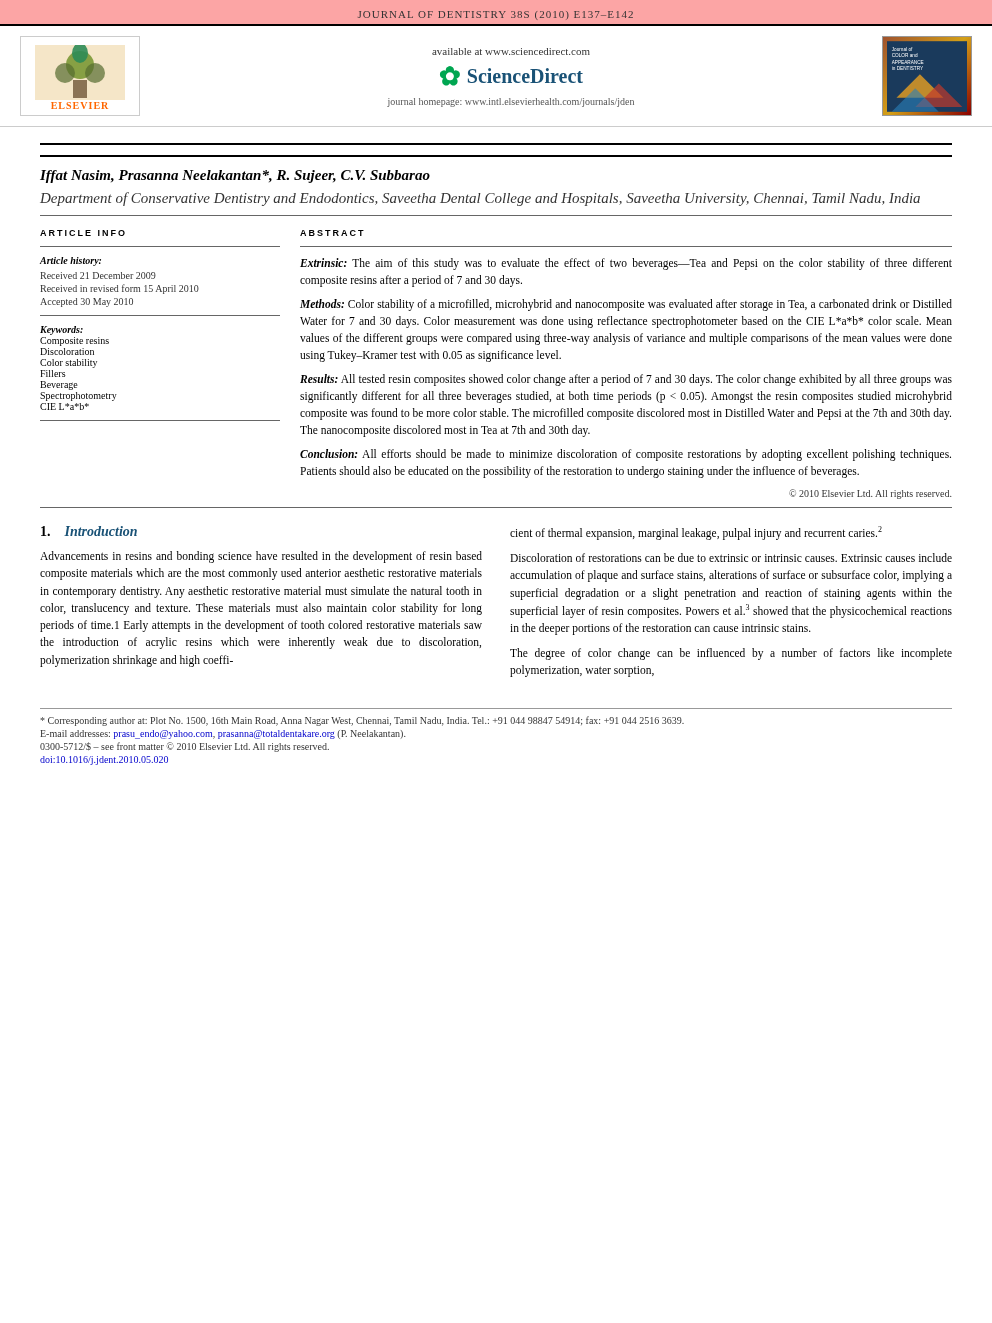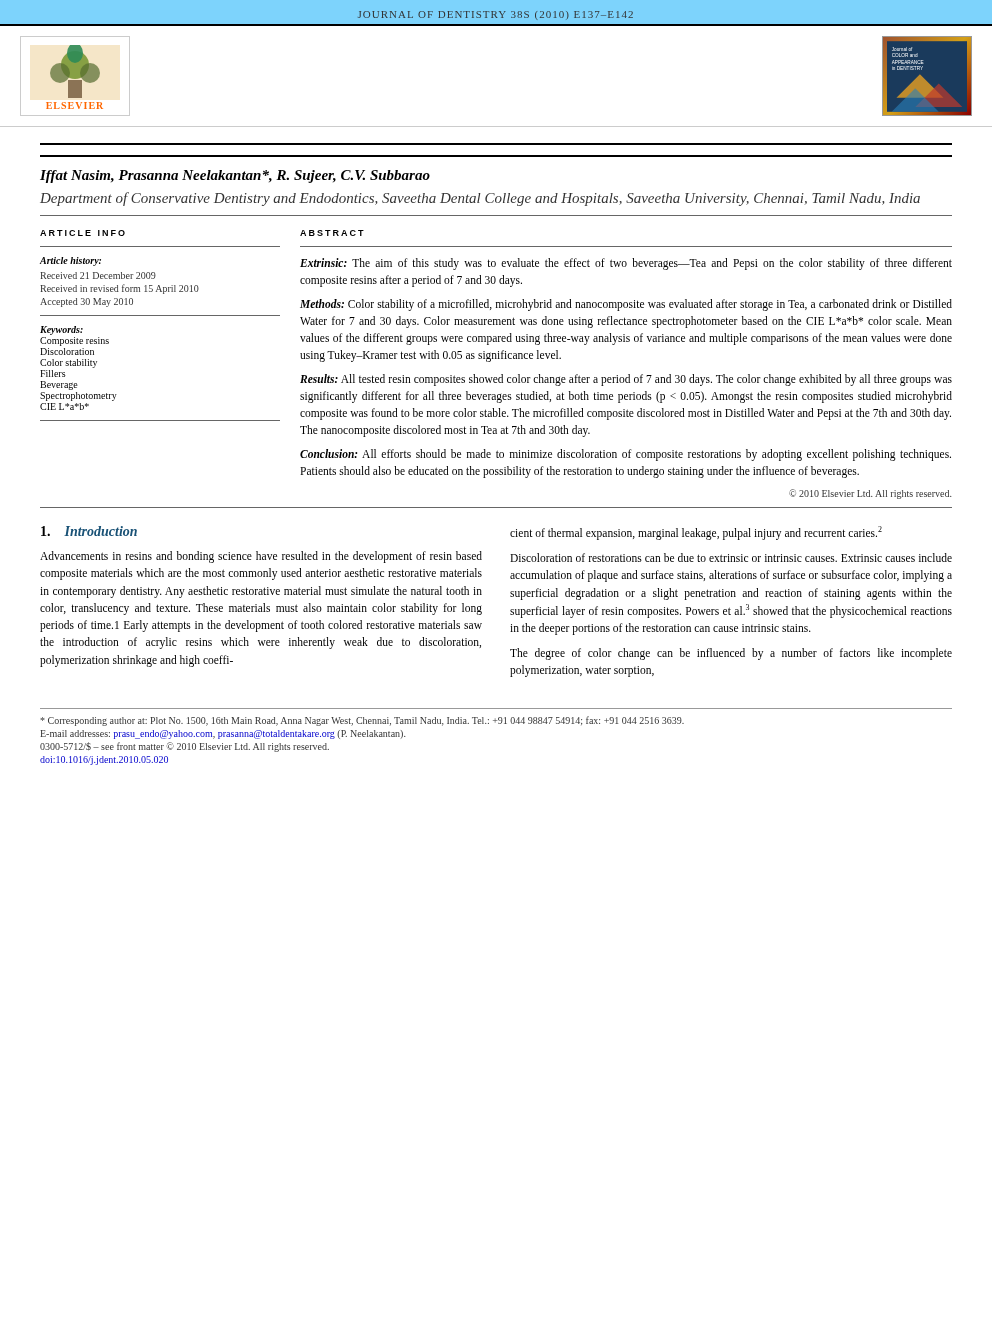--- a/index.html
+++ b/index.html
@@ -7,40 +7,40 @@
       background: #fff;
       font-family: "Times New Roman", Times, serif;
       font-size: 13px;
       color: #000;
       width: 992px;
       min-height: 1323px;
     }
 
     
     .journal-header {
-      background: #7dd3fc;
+      background: #fca5a5;
       text-align: center;
       padding: 8px 0 4px 0;
       font-size: 11px;
       letter-spacing: 1px;
       color: #333;
       border-bottom: 2px solid #000;
     }
 
     
     .top-logos {
       display: flex;
       align-items: center;
       justify-content: space-between;
       padding: 10px 20px;
       border-bottom: 1px solid #ccc;
     }
 
     .elsevier-logo {
-      width: 110px;
+      width: 120px;
       height: 80px;
       border: 1px solid #ccc;
       display: flex;
       flex-direction: column;
       align-items: center;
       justify-content: flex-end;
       background: #fff;
       padding-bottom: 4px;
       font-size: 10px;
       font-weight: bold;
@@ -280,20 +280,28 @@
 
       <circle cx="45" cy="20" r="14" fill="#6B8E23" opacity="0.8"></circle>
       <circle cx="30" cy="28" r="10" fill="#556B2F" opacity="0.7"></circle>
       <circle cx="60" cy="28" r="10" fill="#556B2F" opacity="0.7"></circle>
 
       <ellipse cx="45" cy="8" rx="8" ry="10" fill="#2E8B57" opacity="0.9"></ellipse>
     </svg>
     <span>ELSEVIER</span>
   </div>
 
+  <div class="center-logo">
+    <div class="available">available at www.sciencedirect.com</div>
+    <div class="sciencedirect-logo">
+      <span style="color:#00a651; font-size:26px; font-weight:bold;">✿</span>
+      <span style="font-size:20px; font-weight:bold; color:#1a5276;">ScienceDirect</span>
+    </div>
+    <div class="journal-homepage">journal homepage: www.intl.elsevierhealth.com/journals/jden</div>
+  </div>
 
   <div class="journal-cover">
     <svg width="85" height="75" viewBox="0 0 85 75">
       <rect width="85" height="75" fill="#1a3a5c"></rect>
       <text x="5" y="10" fill="#fff" font-size="5" font-family="Arial">Journal of</text>
       <text x="5" y="17" fill="#fff" font-size="5" font-family="Arial">COLOR and</text>
       <text x="5" y="24" fill="#fff" font-size="5" font-family="Arial">APPEARANCE</text>
       <text x="5" y="31" fill="#fff" font-size="5" font-family="Arial">in DENTISTRY</text>
 
       <polygon points="10,60 35,35 60,60" fill="#e8a020" opacity="0.8"></polygon>

